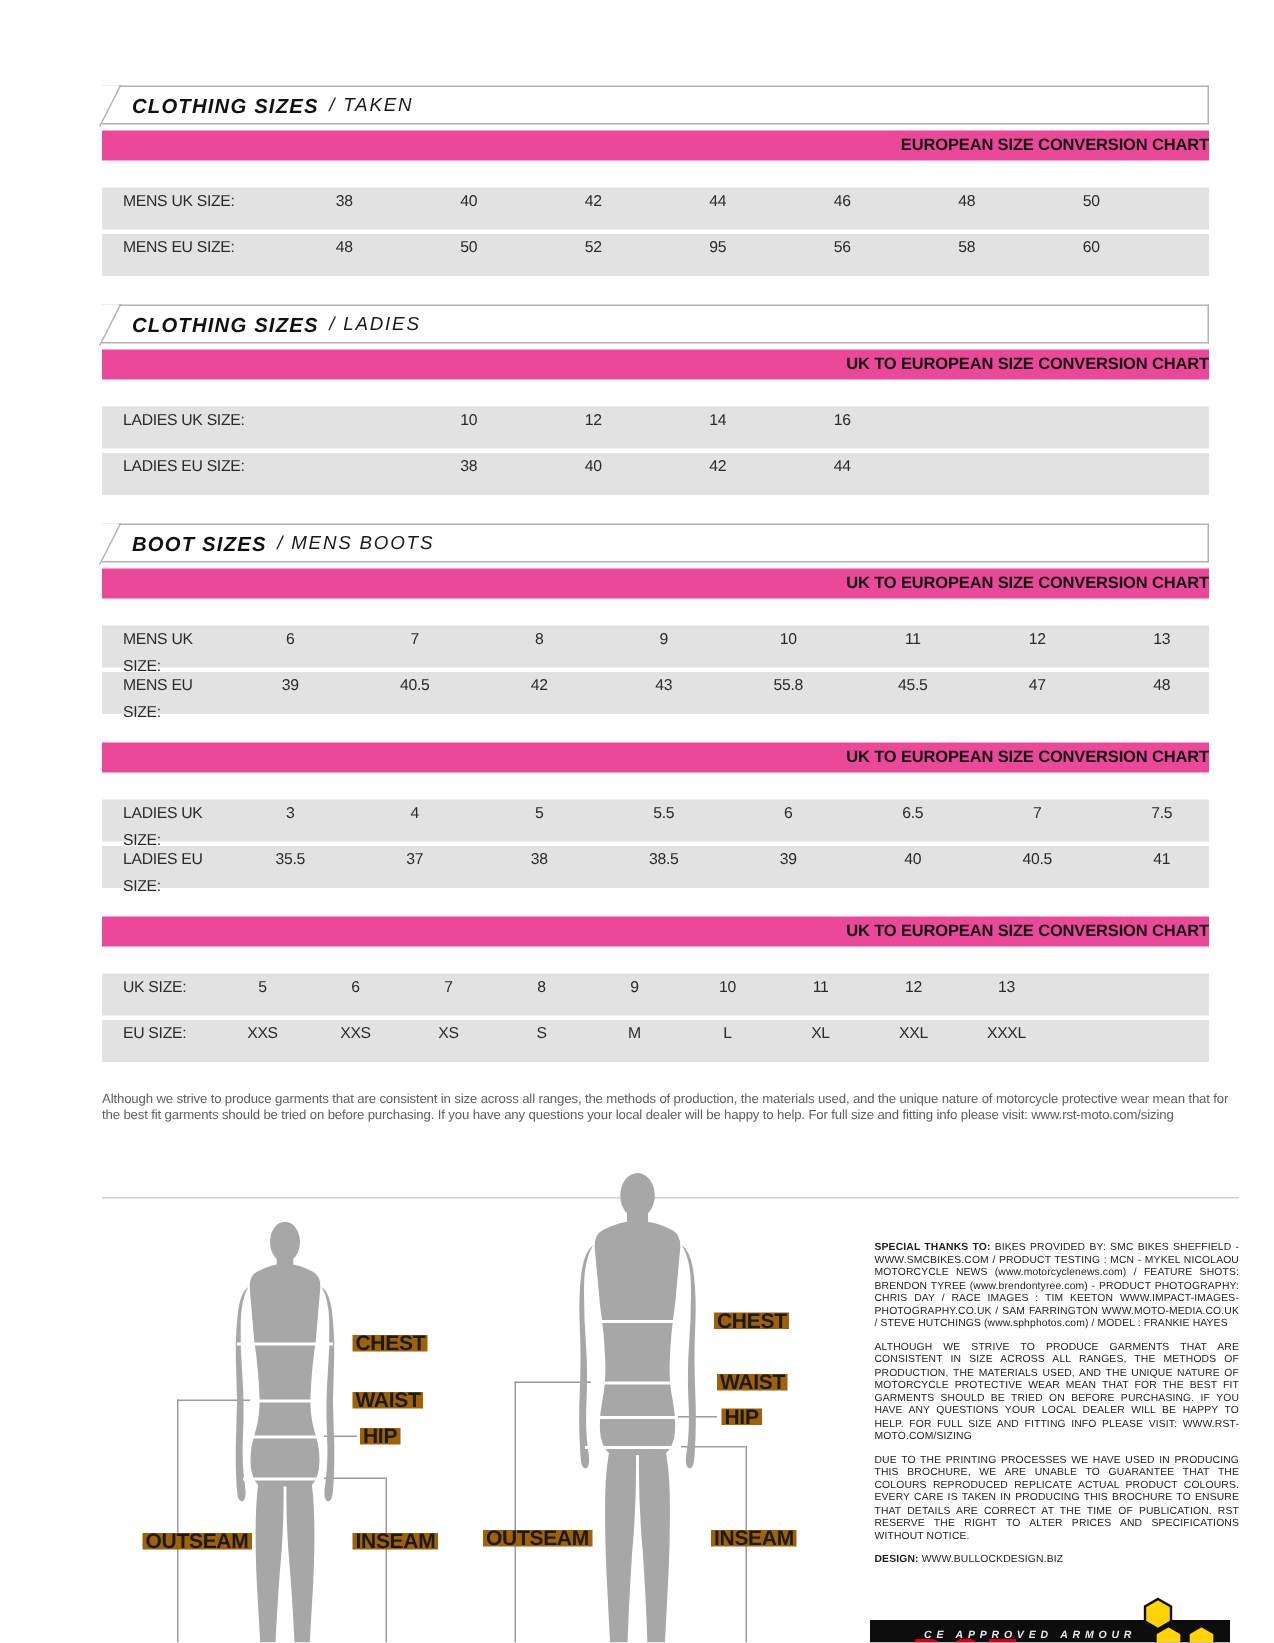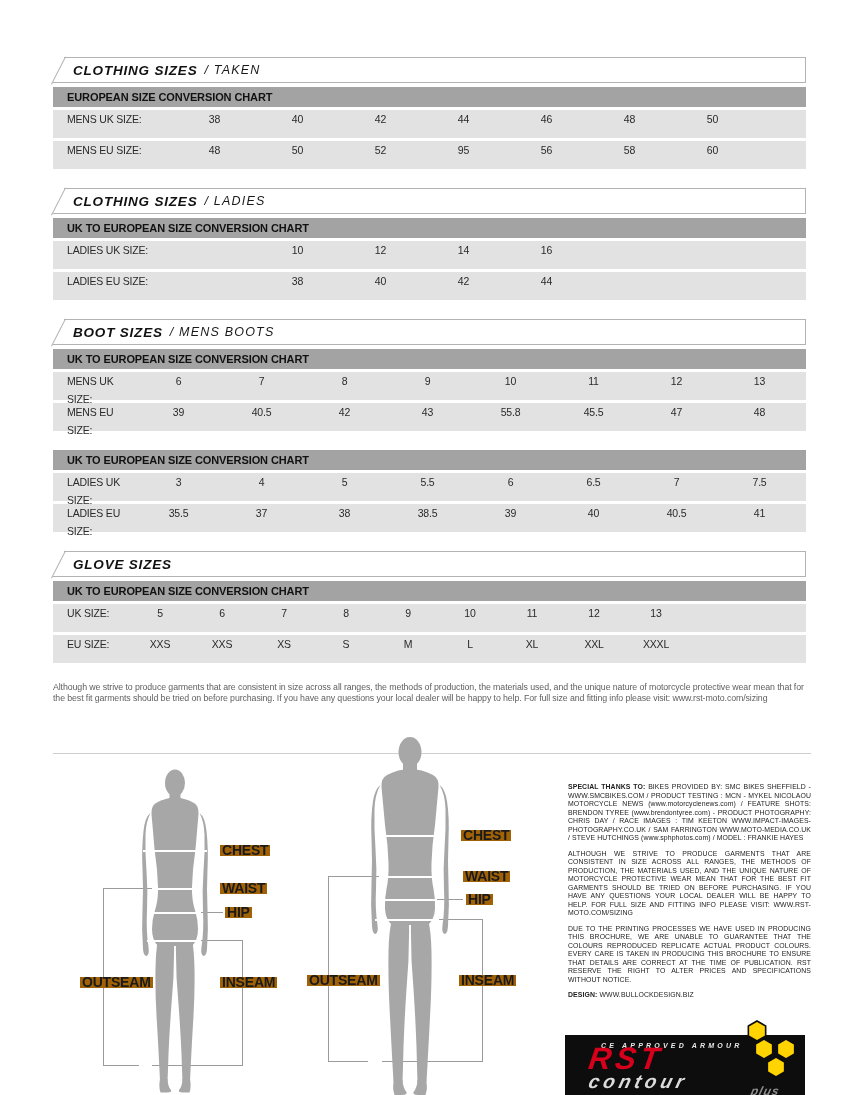--- a/index.html
+++ b/index.html
@@ -1,30 +1,30 @@
 <!DOCTYPE html>
 <html><head>
 <meta charset="utf-8">
 <style>
   * { margin:0; padding:0; box-sizing:border-box; }
   html,body { background:#fff; }
   body { font-family:"Liberation Sans", sans-serif; color:#111; }
-  .page { position:relative; width:849px; height:1095px; background:#fff; overflow:hidden; padding:57px 43px 0 53px; }
+  .page { position:relative; width:849px; height:1095px; background:#fff; overflow:hidden; padding:57px 43px 0 68px; }
 
   
   .sec { margin-bottom:19px; }
   .hdr { position:relative; height:26px; border:1px solid #b3b3b3; border-left:0; background:#fff;
          display:flex; align-items:center; padding-left:20px; margin-bottom:4px; }
   .hdr::before { content:''; position:absolute; left:-1px; top:-1px; width:12px; height:3px; background:#fff; }
   .slash { position:absolute; left:5px; top:-3px; width:1px; height:31px; background:#b3b3b3;
            transform:rotate(27deg); display:block; }
   .hdr-title { font-style:italic; font-weight:900; font-size:13.5px; letter-spacing:0.8px; }
   .hdr-sub { font-style:italic; font-weight:400; font-size:12.5px; letter-spacing:1.2px; margin-left:7px; color:#1a1a1a; }
-  .subhdr { height:20px; line-height:20px; background:#a3a3a3; font-weight:bold; font-size:11px;
-            letter-spacing:-0.1px; padding-left:14px; margin-bottom:3px; }
+  .subhdr { height:20px; line-height:20px; background:#ec4899; font-weight:bold; font-size:11px;
+            letter-spacing:-0.1px; padding-left:14px; margin-bottom:18px;text-align:right; }
   .trow { display:grid; height:28px; line-height:18px; background:#e2e2e2; margin-bottom:3px;
           font-size:10.5px; letter-spacing:-0.2px; color:#2a2a2a; }
   .grid-clothing { grid-template-columns:120px repeat(7,83px) 1fr; }
   .grid-boots    { grid-template-columns:84px  repeat(8,83px) 1fr; }
   .grid-gloves   { grid-template-columns:76px  repeat(9,62px) 1fr; }
   .trow .lbl { padding-left:14px; }
   .trow .val { text-align:center; }
 
   .disclaimer { width:758px; font-size:8.8px; line-height:11px; color:#5f5f5f; margin-top:7px; letter-spacing:-0.1px; }
 
@@ -174,25 +174,20 @@
           <span class="val">37</span>
           <span class="val">38</span>
           <span class="val">38.5</span>
           <span class="val">39</span>
           <span class="val">40</span>
           <span class="val">40.5</span>
           <span class="val">41</span>
         </div>
       </div>
       <div class="sec">
-        <div class="hdr">
-          <i class="slash"></i>
-          <span class="hdr-title">GLOVE SIZES</span>
-          <span class="hdr-sub"></span>
-        </div>
         <div class="subhdr">UK TO EUROPEAN SIZE CONVERSION CHART</div>
         <div class="trow grid-gloves">
           <span class="lbl">UK SIZE:</span>
           <span class="val">5</span>
           <span class="val">6</span>
           <span class="val">7</span>
           <span class="val">8</span>
           <span class="val">9</span>
           <span class="val">10</span>
           <span class="val">11</span>

